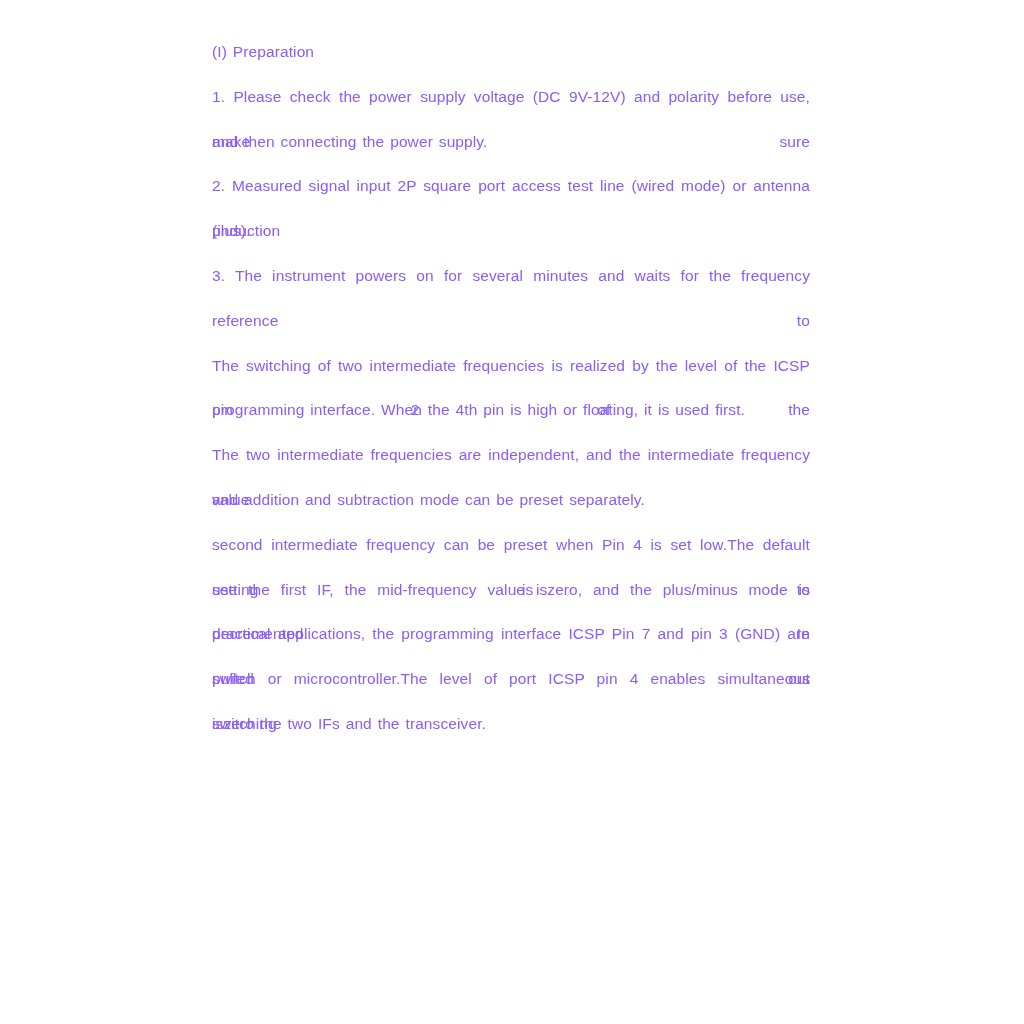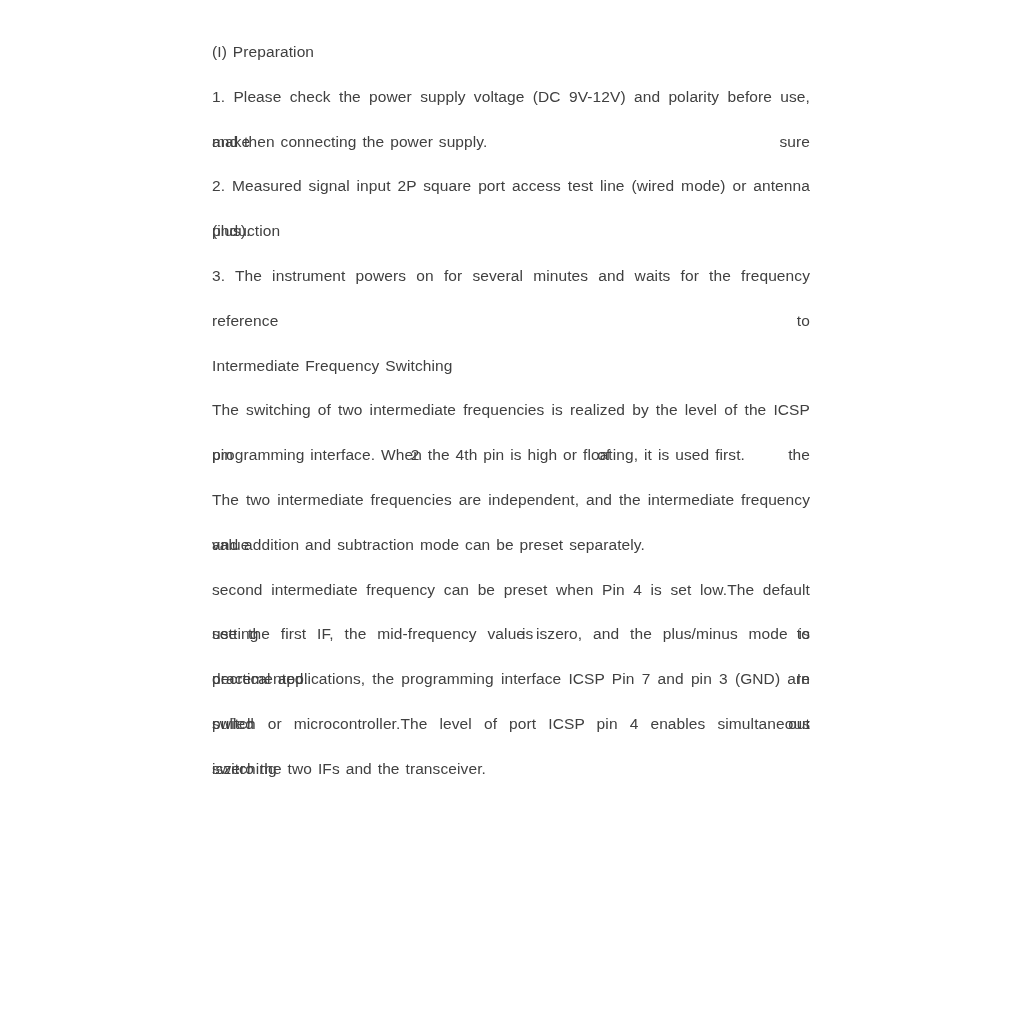--- a/index.html
+++ b/index.html
@@ -36,29 +36,28 @@
     text-justify: inter-word;
   }
   .spacer {
     height: 44.8px;
   }
 </style>
 </head>
 <body>
 
 <div class="page">
-  <div class="text-block" style="color: #404040;">
+  <div class="text-block" style="color: #8b5cf6;">
       <div class="line">(I) Preparation</div>
       <div class="line j">1. Please check the power supply voltage (DC 9V-12V) and polarity before use, make sure</div>
       <div class="line">and then connecting the power supply.</div>
       <div class="line j">2. Measured signal input 2P square port access test line (wired mode) or antenna (induction</div>
       <div class="line">plus).</div>
       <div class="line j">3. The instrument powers on for several minutes and waits for the frequency reference to</div>
       <div class="spacer"></div>
-      <div class="line">Intermediate Frequency Switching</div>
       <div class="line j">The switching of two intermediate frequencies is realized by the level of the ICSP pin 2 of the</div>
       <div class="line">programming interface. When the 4th pin is high or floating, it is used first.</div>
       <div class="line j">The two intermediate frequencies are independent, and the intermediate frequency value</div>
       <div class="line">and addition and subtraction mode can be preset separately.</div>
       <div class="line j">second intermediate frequency can be preset when Pin 4 is set low.The default setting is to</div>
       <div class="line j">use the first IF, the mid-frequency value iszero, and the plus/minus mode is decremented. In</div>
       <div class="line j">practical applications, the programming interface ICSP Pin 7 and pin 3 (GND) are pulled out</div>
       <div class="line j">switch or microcontroller.The level of port ICSP pin 4 enables simultaneous switching</div>
       <div class="line">iszero the two IFs and the transceiver.</div>
     </div>

